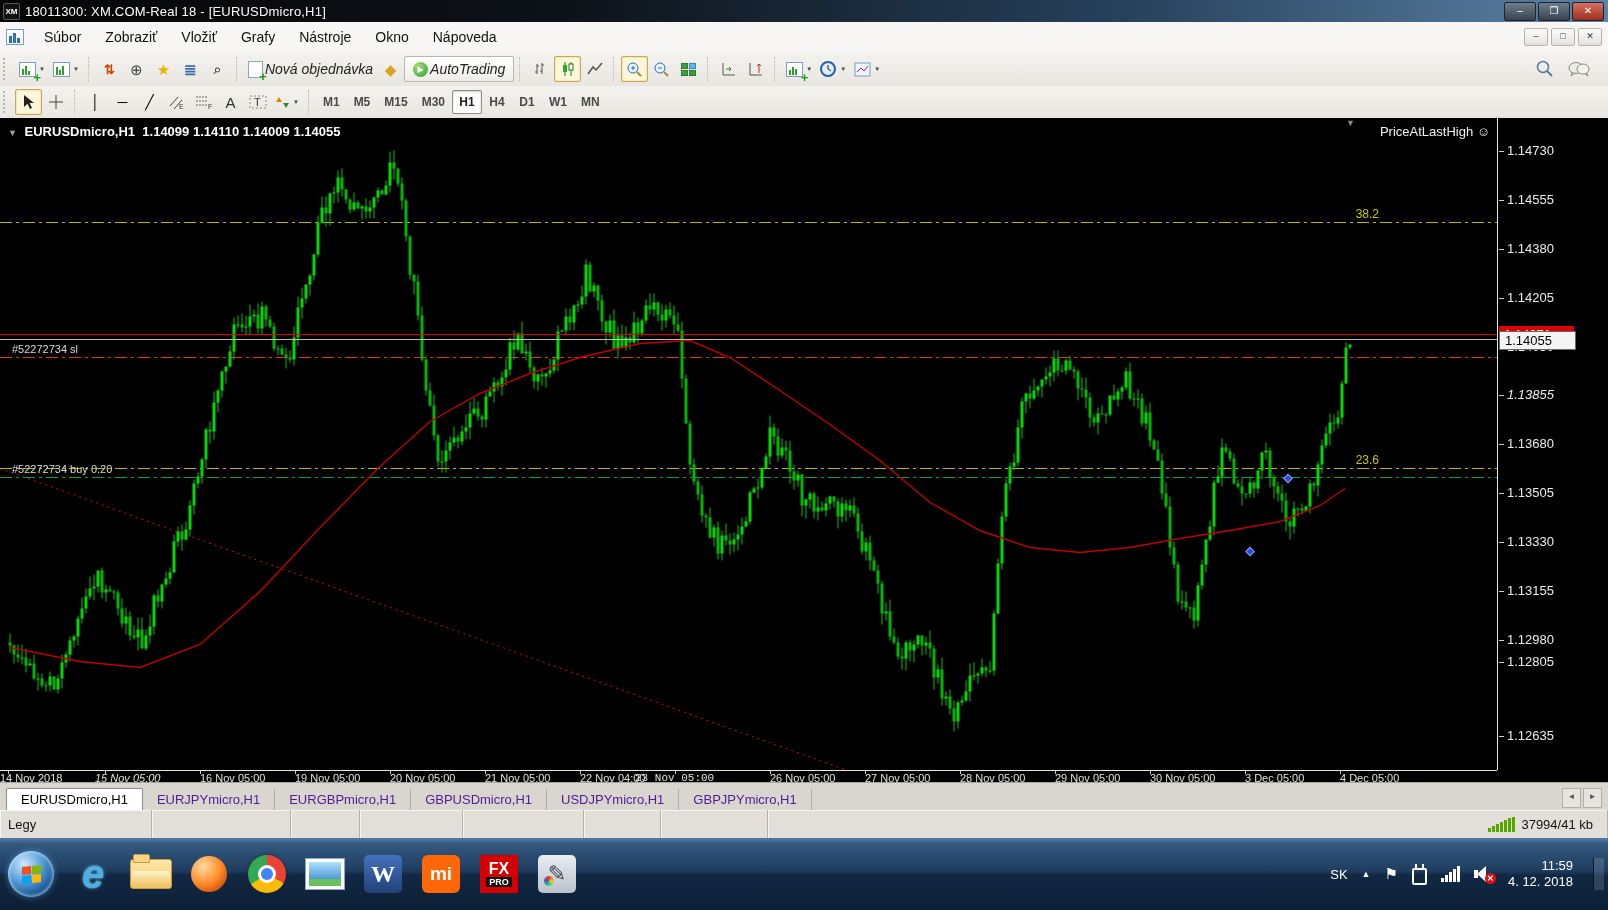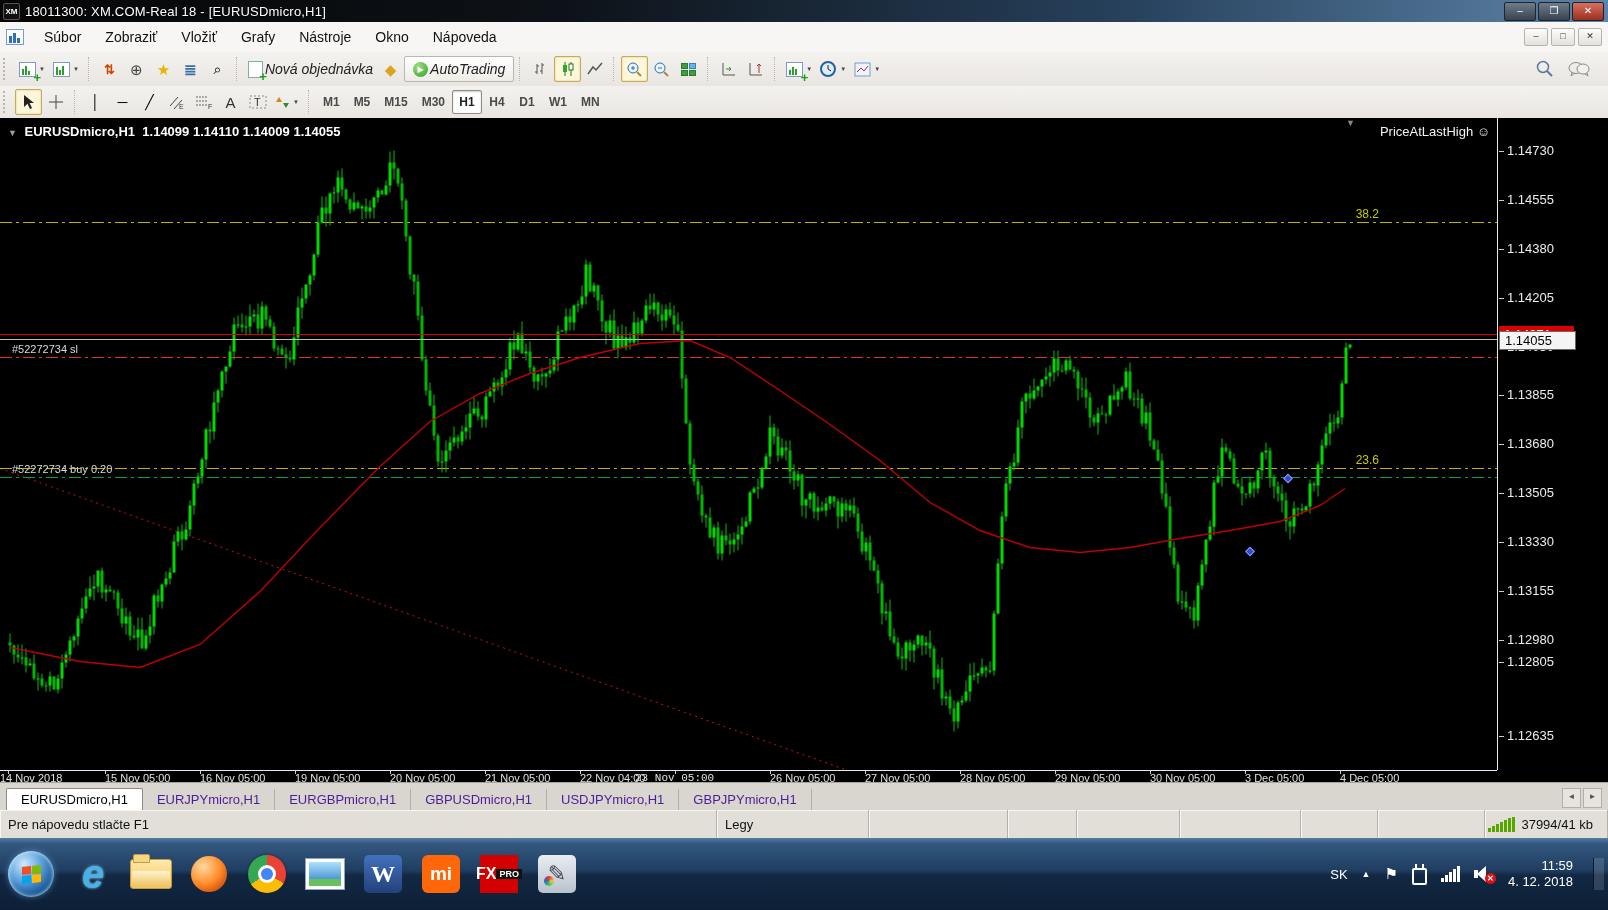--- a/index.html
+++ b/index.html
@@ -114,21 +114,21 @@
   .ic-ball{width:36px;height:36px;border-radius:50%;background:radial-gradient(circle at 34% 30%,#ffd9a0,#ff8c2a 50%,#bf3c00 92%);}
   .ic-chrome{width:38px;height:38px;border-radius:50%;position:relative;
     background:conic-gradient(#ea4335 0 33%,#fbbc05 33% 66%,#34a853 66% 100%);box-shadow:0 0 3px #222;}
   .ic-chrome::before{content:"";position:absolute;left:10px;top:10px;width:18px;height:18px;border-radius:50%;background:#fff;}
   .ic-chrome::after{content:"";position:absolute;left:13px;top:13px;width:12px;height:12px;border-radius:50%;background:#4285f4;}
   .ic-photos{width:40px;height:32px;background:#fff;border:1px solid #8fa6c0;padding:3px;box-sizing:border-box;}
   .ic-photos i{display:block;width:100%;height:100%;background:linear-gradient(#aee1f9,#4f9ad6 70%,#6abf5e 72%);}
   .ic-word{width:38px;height:38px;border-radius:5px;background:linear-gradient(#4272bd,#23417a);display:flex;align-items:center;justify-content:center;
     color:#fff;font-size:24px;font-weight:bold;font-family:"Liberation Serif",serif;}
   .ic-mi{width:38px;height:38px;border-radius:6px;background:#ff6709;display:flex;align-items:center;justify-content:center;color:#fff;font-size:19px;font-weight:bold;}
-  .ic-fxpro{width:38px;height:38px;background:#d40000;display:flex;align-items:center;justify-content:center;color:#fff;font-weight:bold;}
+  .ic-fxpro{width:38px;height:38px;background:#d40000;display:flex;flex-direction:column;align-items:center;justify-content:center;color:#fff;font-weight:bold;}
   .ic-fxpro .fx{font-size:16px;line-height:16px;}
   .ic-fxpro .pro{font-size:9px;background:#111;padding:0 3px;line-height:10px;}
   .ic-editor{width:38px;height:38px;border-radius:5px;background:linear-gradient(#e9edf2,#b9c2cc);display:flex;align-items:center;justify-content:center;color:#445;font-size:22px;position:relative;}
   .ic-editor i{position:absolute;left:6px;bottom:7px;width:10px;height:10px;border-radius:50%;background:conic-gradient(#e33,#ec3,#3c6,#36c,#e33);}
   .tray{margin-left:auto;display:flex;align-items:center;gap:14px;padding-right:4px;font-size:13px;}
   .tray .t-sm{font-size:9px;color:#fff;}
   .tray-flag{font-size:15px;}
   .ic-power{width:11px;height:13px;border:2px solid #fff;border-radius:2px;position:relative;margin-top:4px;}
   .ic-power::before,.ic-power::after{content:"";position:absolute;top:-6px;width:2px;height:4px;background:#fff;}
   .ic-power::before{left:1px;} .ic-power::after{right:1px;}
@@ -1079,36 +1079,36 @@
         <div class="fib-label" style="top: 334.5px;">23.6</div>
         <div class="order-label" style="top: 224.5px;">#52272734 sl</div>
         <div class="order-label" style="top: 344.5px;">#52272734 buy 0.20</div>
       </div>
     <div class="paxis" id="paxis">
         <div class="pa-label" style="top: 24.5px;">1.14730</div>
         <div class="pa-label" style="top: 73.5px;">1.14555</div>
         <div class="pa-label" style="top: 122.5px;">1.14380</div>
         <div class="pa-label" style="top: 171.5px;">1.14205</div>
         <div class="pa-label" style="top: 220.5px;">1.14030</div>
-        <div class="pa-label" style="top: 268.5px;">1.13855</div>
+        <div class="pa-label" style="top: 268.5px; font-style: italic;">1.13855</div>
         <div class="pa-label" style="top: 317.5px;">1.13680</div>
         <div class="pa-label" style="top: 366.5px;">1.13505</div>
         <div class="pa-label" style="top: 415.5px;">1.13330</div>
         <div class="pa-label" style="top: 464.5px;">1.13155</div>
         <div class="pa-label" style="top: 513.5px;">1.12980</div>
         <div class="pa-label" style="top: 536px;">1.12805</div>
         <div class="pa-label" style="top: 609.5px;">1.12635</div>
         <div class="pa-box ask" style="top: 207.5px;">1.14071</div>
         <div class="pa-box bid" style="top: 212.5px;">1.14055</div>
       </div>
     <div class="taxis" id="taxis">
         <div class="t-tick" style="left: 8px;"></div>
         <div class="t-label" style="left: 0;">14 Nov 2018</div>
         <div class="t-tick" style="left: 105px;"></div>
-        <div class="t-label" style="left: 105px;">15 Nov 05:00</div>
+        <div class="t-label" style="left: 95px; font-style: italic;">15 Nov 05:00</div>
         <div class="t-tick" style="left: 200px;"></div>
         <div class="t-label" style="left: 200px;">16 Nov 05:00</div>
         <div class="t-tick" style="left: 295px;"></div>
         <div class="t-label" style="left: 295px;">19 Nov 05:00</div>
         <div class="t-tick" style="left: 390px;"></div>
         <div class="t-label" style="left: 390px;">20 Nov 05:00</div>
         <div class="t-tick" style="left: 485px;"></div>
         <div class="t-label" style="left: 485px;">21 Nov 05:00</div>
         <div class="t-tick" style="left: 580px;"></div>
         <div class="t-label" style="left: 580px;">22 Nov 04:00</div>
@@ -1138,21 +1138,20 @@
     <div class="tab">GBPUSDmicro,H1</div>
     <div class="tab">USDJPYmicro,H1</div>
     <div class="tab">GBPJPYmicro,H1</div>
     <div class="tab-scroll">
       <div class="tab-arrow">◄</div>
       <div class="tab-arrow">►</div>
     </div>
   </div>
 
   <div class="statusbar">
-    <div class="scell c1">Pre nápovedu stlačte F1</div>
     <div class="scell c2">Legy</div>
     <div class="scell c3"></div>
     <div class="scell c4"></div>
     <div class="scell c5"></div>
     <div class="scell c6"></div>
     <div class="scell c7"></div>
     <div class="scell c8"></div>
     <div class="scell c9">
       <span class="conn-bars">
         <span style="height:4px;"></span>

